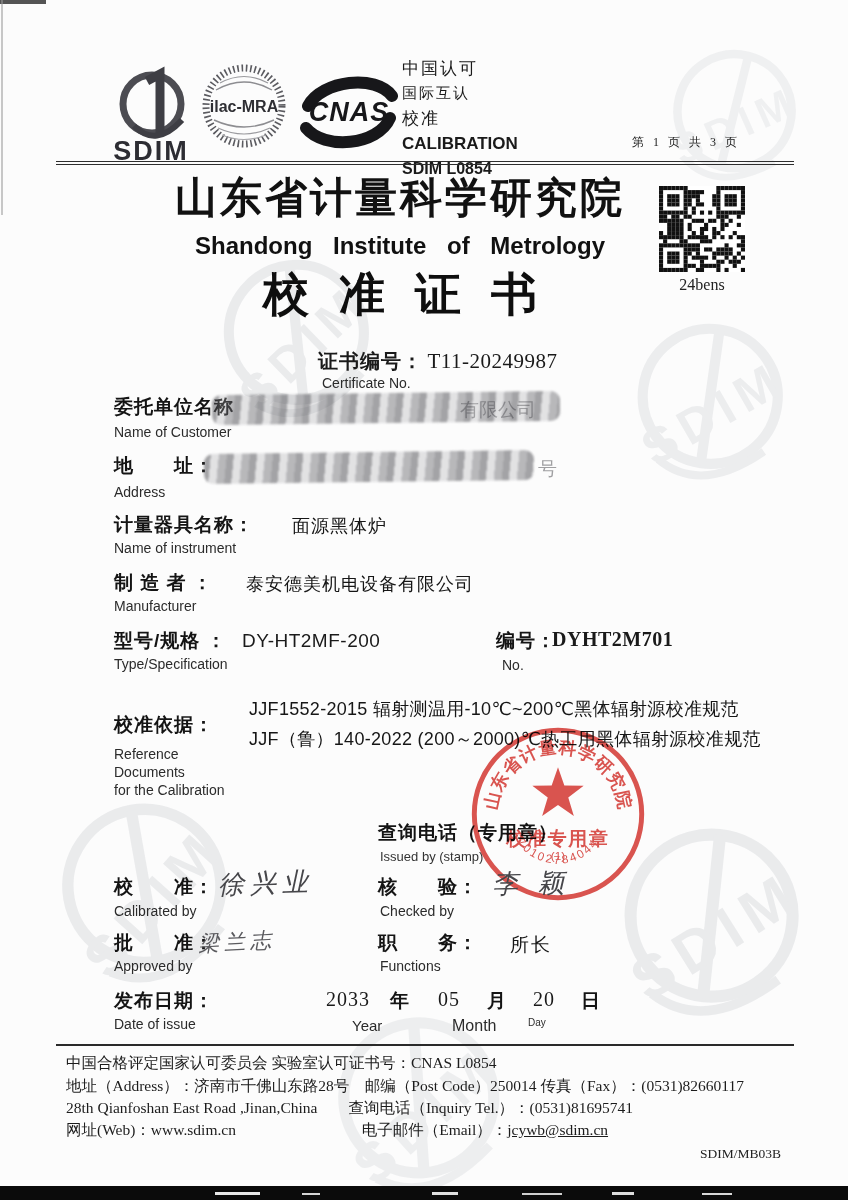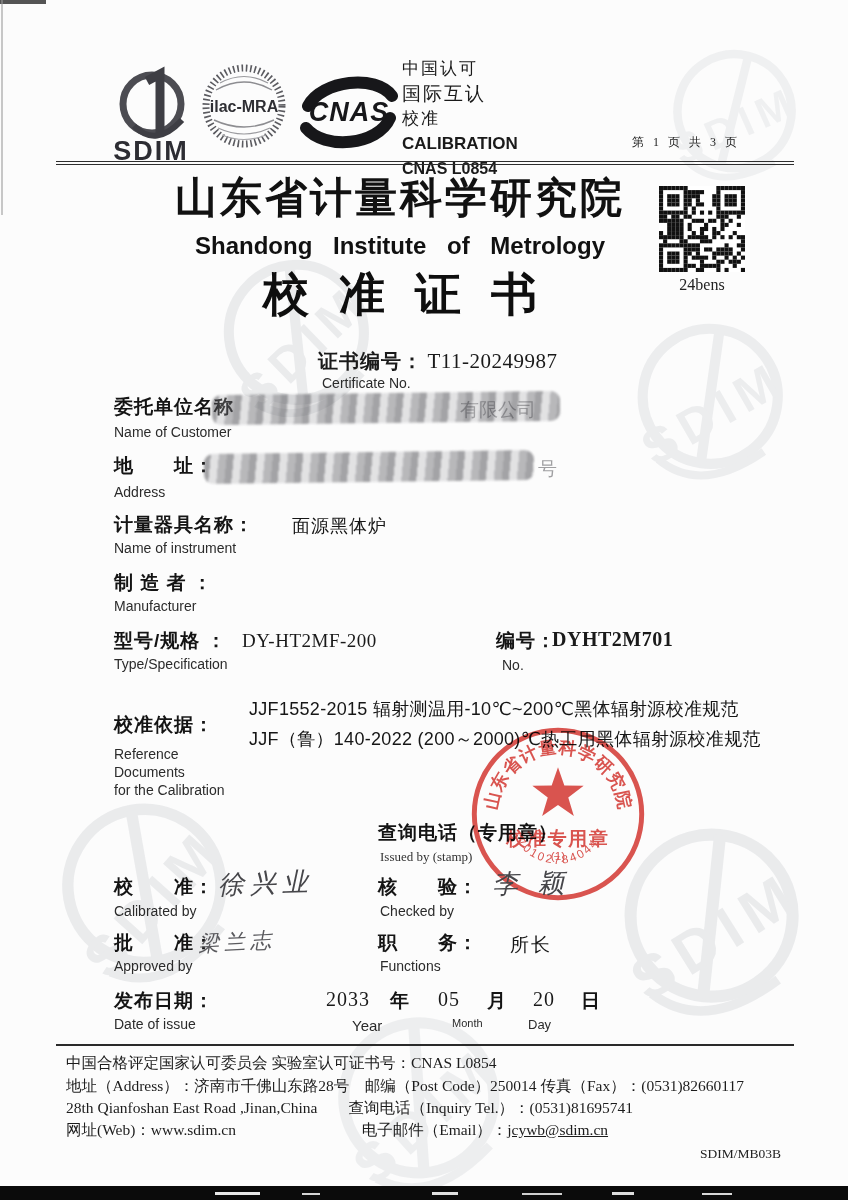--- a/index.html
+++ b/index.html
@@ -1,21 +1,21 @@
 <!DOCTYPE html>
 <html><head>
 <meta charset="utf-8">
 <style>
   html,body{margin:0;padding:0;background:#9a9a9a;}
   .page{position:relative;width:848px;height:1200px;margin:0 auto;background:#fcfcfc;overflow:hidden;
         font-family:"Liberation Sans","DejaVu Sans",sans-serif;color:#1a1a1a;}
   .pos{position:absolute;white-space:nowrap;}
   .serif{font-family:"Liberation Serif","DejaVu Serif",serif;}
   .sans{font-family:"Liberation Sans","DejaVu Sans",sans-serif;}
-  .mono{font-family:Liberation Serif, serif;text-align:right;}
+  .mono{font-family:Liberation Sans, sans-serif;text-align:right;}
   .cnL{font-weight:bold;font-size:19px;letter-spacing:1px;color:#141414;}
   .enL{font-size:14px;color:#2b2b2b;}
   .val{font-size:18px;color:#161616;letter-spacing:1px;}
   .hr2{position:absolute;left:56px;right:54px;height:4px;border-top:1.6px solid #2e2e2e;border-bottom:1.6px solid #2e2e2e;box-sizing:border-box;}
   .hr1{position:absolute;left:56px;right:54px;border-top:2.6px solid #2a2a2a;}
   .blob{position:absolute;border-radius:9px;transform:rotate(-0.7deg);filter:blur(1.1px);
         background:repeating-linear-gradient(96deg, rgba(75,75,80,.50) 0 7px, rgba(165,165,170,.30) 7px 15px, rgba(105,105,110,.46) 15px 23px);}
   .ghost{position:absolute;font-size:19px;color:#8f8f92;opacity:.85;}
   .sig{position:absolute;font-family:"DejaVu Serif","Liberation Serif",serif;font-style:italic;color:#46464a;}
   .wm{position:absolute;color:#d9dbde;pointer-events:none;}
@@ -95,24 +95,24 @@
     <text x="46" y="50" text-anchor="middle" font-family="Liberation Sans, sans-serif" font-weight="bold" font-size="16" fill="#2f2f34">ilac-MRA</text>
   </svg>
   <svg class="pos" style="left:300px;top:74px" width="98" height="78" viewBox="0 0 98 78">
     <path d="M8 32 C22 6 76 0 92 22" fill="none" stroke="#17171a" stroke-width="12" stroke-linecap="round"></path>
     <path d="M90 44 C78 72 24 76 6 54" fill="none" stroke="#17171a" stroke-width="12" stroke-linecap="round"></path>
     <text x="49" y="47" text-anchor="middle" font-family="Liberation Sans, sans-serif" font-weight="bold" font-style="italic" font-size="27" letter-spacing="1" fill="#17171a">CNAS</text>
   </svg>
 
   <div class="pos" style="left:402px;top:56px">
     <div class="serif" style="font-size:17px;line-height:25px;letter-spacing:2px">中国认可</div>
-    <div class="serif" style="font-size:19px;line-height:25px;letter-spacing:2px">国际互认</div>
+    <div class="serif" style="font-size:15px;line-height:25px;letter-spacing:2px">国际互认</div>
     <div class="serif" style="font-size:17px;line-height:25px;letter-spacing:2px">校准</div>
     <div class="sans" style="font-size:17px;line-height:25px;font-weight:bold">CALIBRATION</div>
-    <div class="sans" style="font-size:16px;line-height:25px;font-weight:bold">CNAS L0854</div>
+    <div class="sans" style="font-size:16px;line-height:25px;font-weight:bold">SDIM L0854</div>
   </div>
 
   <div class="pos serif" style="left:632px;top:134px;font-size:12px;letter-spacing:3px;color:#222">第 1 页 共 3 页</div>
 
   <div class="hr2" style="top:161px"></div>
 
   <div class="pos" style="left:120px;top:170px;width:560px;text-align:center">
     <div class="serif" style="font-size:42px;font-weight:600;letter-spacing:3px;color:#111">山东省计量科学研究院</div>
     <div class="sans" style="font-size:24px;font-weight:bold;word-spacing:14px;margin-top:6px;color:#111">Shandong Institute of Metrology</div>
     <div class="sans" style="font-size:46px;font-weight:bold;letter-spacing:30px;margin-top:4px;text-indent:30px;color:#0e0e0e">校准证书</div>
@@ -381,20 +381,21 @@
   <div class="pos cnL" style="left:114px;top:453px">地　　址：</div>
   <div class="ghost" style="left:538px;top:456px">号</div>
   <div class="blob" style="left:204px;top:452px;width:330px;height:30px"></div>
   <div class="pos enL" style="left:114px;top:484px">Address</div>
 
   <div class="pos cnL" style="left:114px;top:512px">计量器具名称：</div>
   <div class="pos val" style="left:292px;top:514px">面源黑体炉</div>
   <div class="pos enL" style="left:114px;top:540px">Name of instrument</div>
 
   <div class="pos cnL" style="left:114px;top:570px">制 造 者 ：</div>
+  <div class="pos val" style="left:246px;top:572px">泰安德美机电设备有限公司</div>
   <div class="pos enL" style="left:114px;top:598px">Manufacturer</div>
 
   <div class="pos cnL" style="left:114px;top:628px">型号/规格 ：</div>
   <div class="pos mono" style="left:242px;top:630px;font-size:19px;letter-spacing:.5px">DY-HT2MF-200</div>
   <div class="pos enL" style="left:114px;top:656px">Type/Specification</div>
   <div class="pos cnL" style="left:496px;top:628px">编号：</div>
   <div class="pos serif" style="left:552px;top:628px;font-size:20px;font-weight:bold;letter-spacing:.5px">DYHT2M701</div>
   <div class="pos enL" style="left:502px;top:657px">No.</div>
 
   <div class="pos cnL" style="left:114px;top:712px">校准依据：</div>
@@ -440,22 +441,22 @@
 
   <div class="pos cnL" style="left:114px;top:988px">发布日期：</div>
   <div class="pos enL" style="left:114px;top:1016px">Date of issue</div>
   <div class="pos serif" style="left:326px;top:988px;font-size:20px;letter-spacing:1px">2033</div>
   <div class="pos cnL" style="left:390px;top:988px">年</div>
   <div class="pos serif" style="left:438px;top:988px;font-size:20px;letter-spacing:1px">05</div>
   <div class="pos cnL" style="left:487px;top:988px">月</div>
   <div class="pos serif" style="left:533px;top:988px;font-size:20px;letter-spacing:1px">20</div>
   <div class="pos cnL" style="left:581px;top:988px">日</div>
   <div class="pos enL" style="left:352px;top:1017px;font-size:15px">Year</div>
-  <div class="pos enL" style="left:452px;top:1017px;font-size:11px">Month</div>
-  <div class="pos enL" style="left:528px;top:1017px;font-size:13px">Day</div>
+  <div class="pos enL" style="left:452px;top:1017px;font-size:16px">Month</div>
+  <div class="pos enL" style="left:528px;top:1017px;font-size:10px">Day</div>
 
   <div class="hr1" style="top:1044px"></div>
   <div class="pos foot" style="left:66px;top:1053px">中国合格评定国家认可委员会 实验室认可证书号：CNAS L0854</div>
   <div class="pos foot" style="left:66px;top:1076px">地址（Address）：济南市千佛山东路28号　邮编（Post Code）250014 传真（Fax）：(0531)82660117</div>
   <div class="pos foot" style="left:66px;top:1098px">28th Qianfoshan East Road ,Jinan,China　　查询电话（Inquiry Tel.）：(0531)81695741</div>
   <div class="pos foot" style="left:66px;top:1120px">
     <span>网址(Web)：www.sdim.cn</span>
     <span style="display:inline-block;width:118px"></span>
     <span>电子邮件（Email）：</span><span style="text-decoration:underline">jcywb@sdim.cn</span>
   </div>

